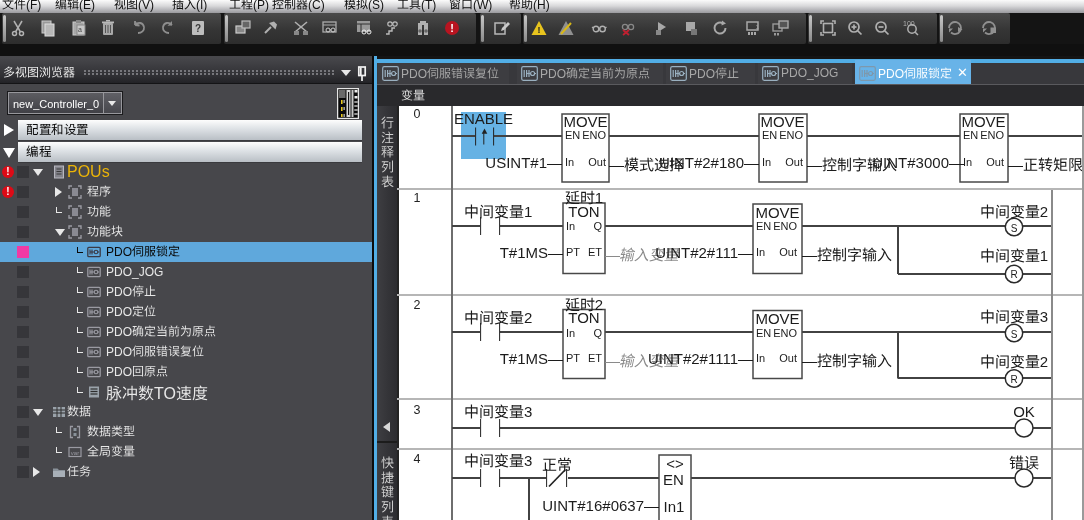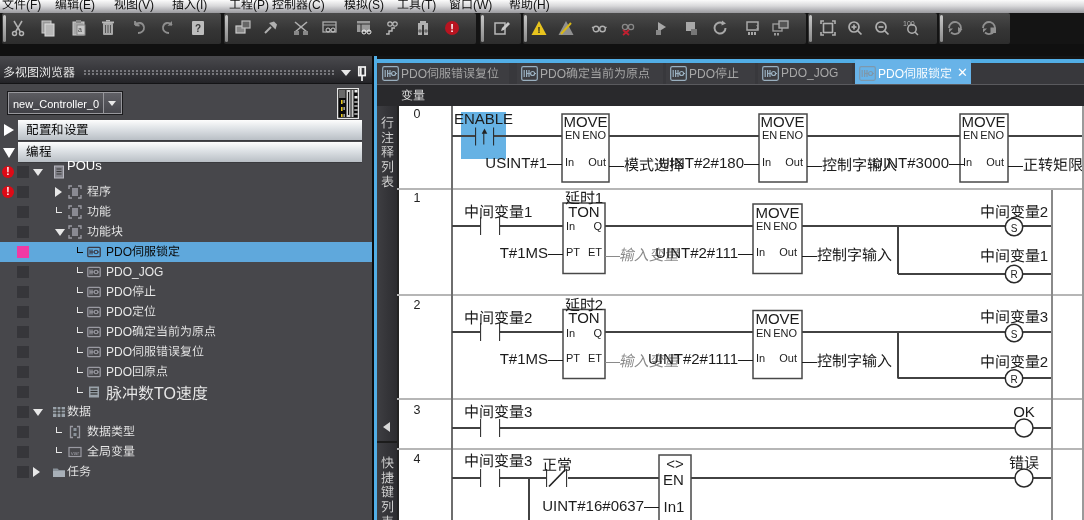--- a/index.html
+++ b/index.html
@@ -622,21 +622,21 @@
 <div class="a" style="left:17px;top:110px;width:12px;height:12px;background:#36363a"></div>
 <div class="a" style="left:33px;top:113px;width:0;height:0;border-left:5px solid transparent;border-right:5px solid transparent;border-top:7px solid #e8e8e8"></div>
 <svg class="a" style="left:52px;top:109px" width="14" height="14" viewBox="0 0 14 14">
       <rect x="2.5" y="1" width="9" height="12" fill="#84848c" stroke="#b8b8c0" stroke-width="1"></rect>
       <g stroke="#3a3a3a" stroke-width="1">
         <line x1="4.5" y1="4" x2="9.5" y2="4"></line>
         <line x1="4.5" y1="6.5" x2="9.5" y2="6.5"></line>
         <line x1="4.5" y1="9" x2="9.5" y2="9"></line>
       </g>
     </svg>
-<div class="a" style="left:67px;top:103px;font-size:13px;color:#ffffff;line-height:14px">POUs</div>
+<div class="a" style="left:67px;top:109px;font-size:16px;color:#eab308;line-height:14px">POUs</div>
 <div class="a" style="left:2px;top:130px;width:12px;height:12px;border-radius:6px;background:#dd0a16;color:#fff;font-size:10px;font-weight:bold;text-align:center;line-height:12px">!</div>
 <div class="a" style="left:17px;top:130px;width:12px;height:12px;background:#36363a"></div>
 <div class="a" style="left:55px;top:131px;width:0;height:0;border-top:5px solid transparent;border-bottom:5px solid transparent;border-left:7px solid #e8e8e8"></div>
 <svg class="a" style="left:68px;top:129px" width="14" height="14" viewBox="0 0 14 14">
       <g stroke="#9a9aa2" stroke-width="1.4" fill="none">
         <path d="M1 4 V1 H4"></path>
         <path d="M10 1 H13 V4"></path>
         <path d="M13 10 V13 H10"></path>
         <path d="M4 13 H1 V10"></path>
       </g>

